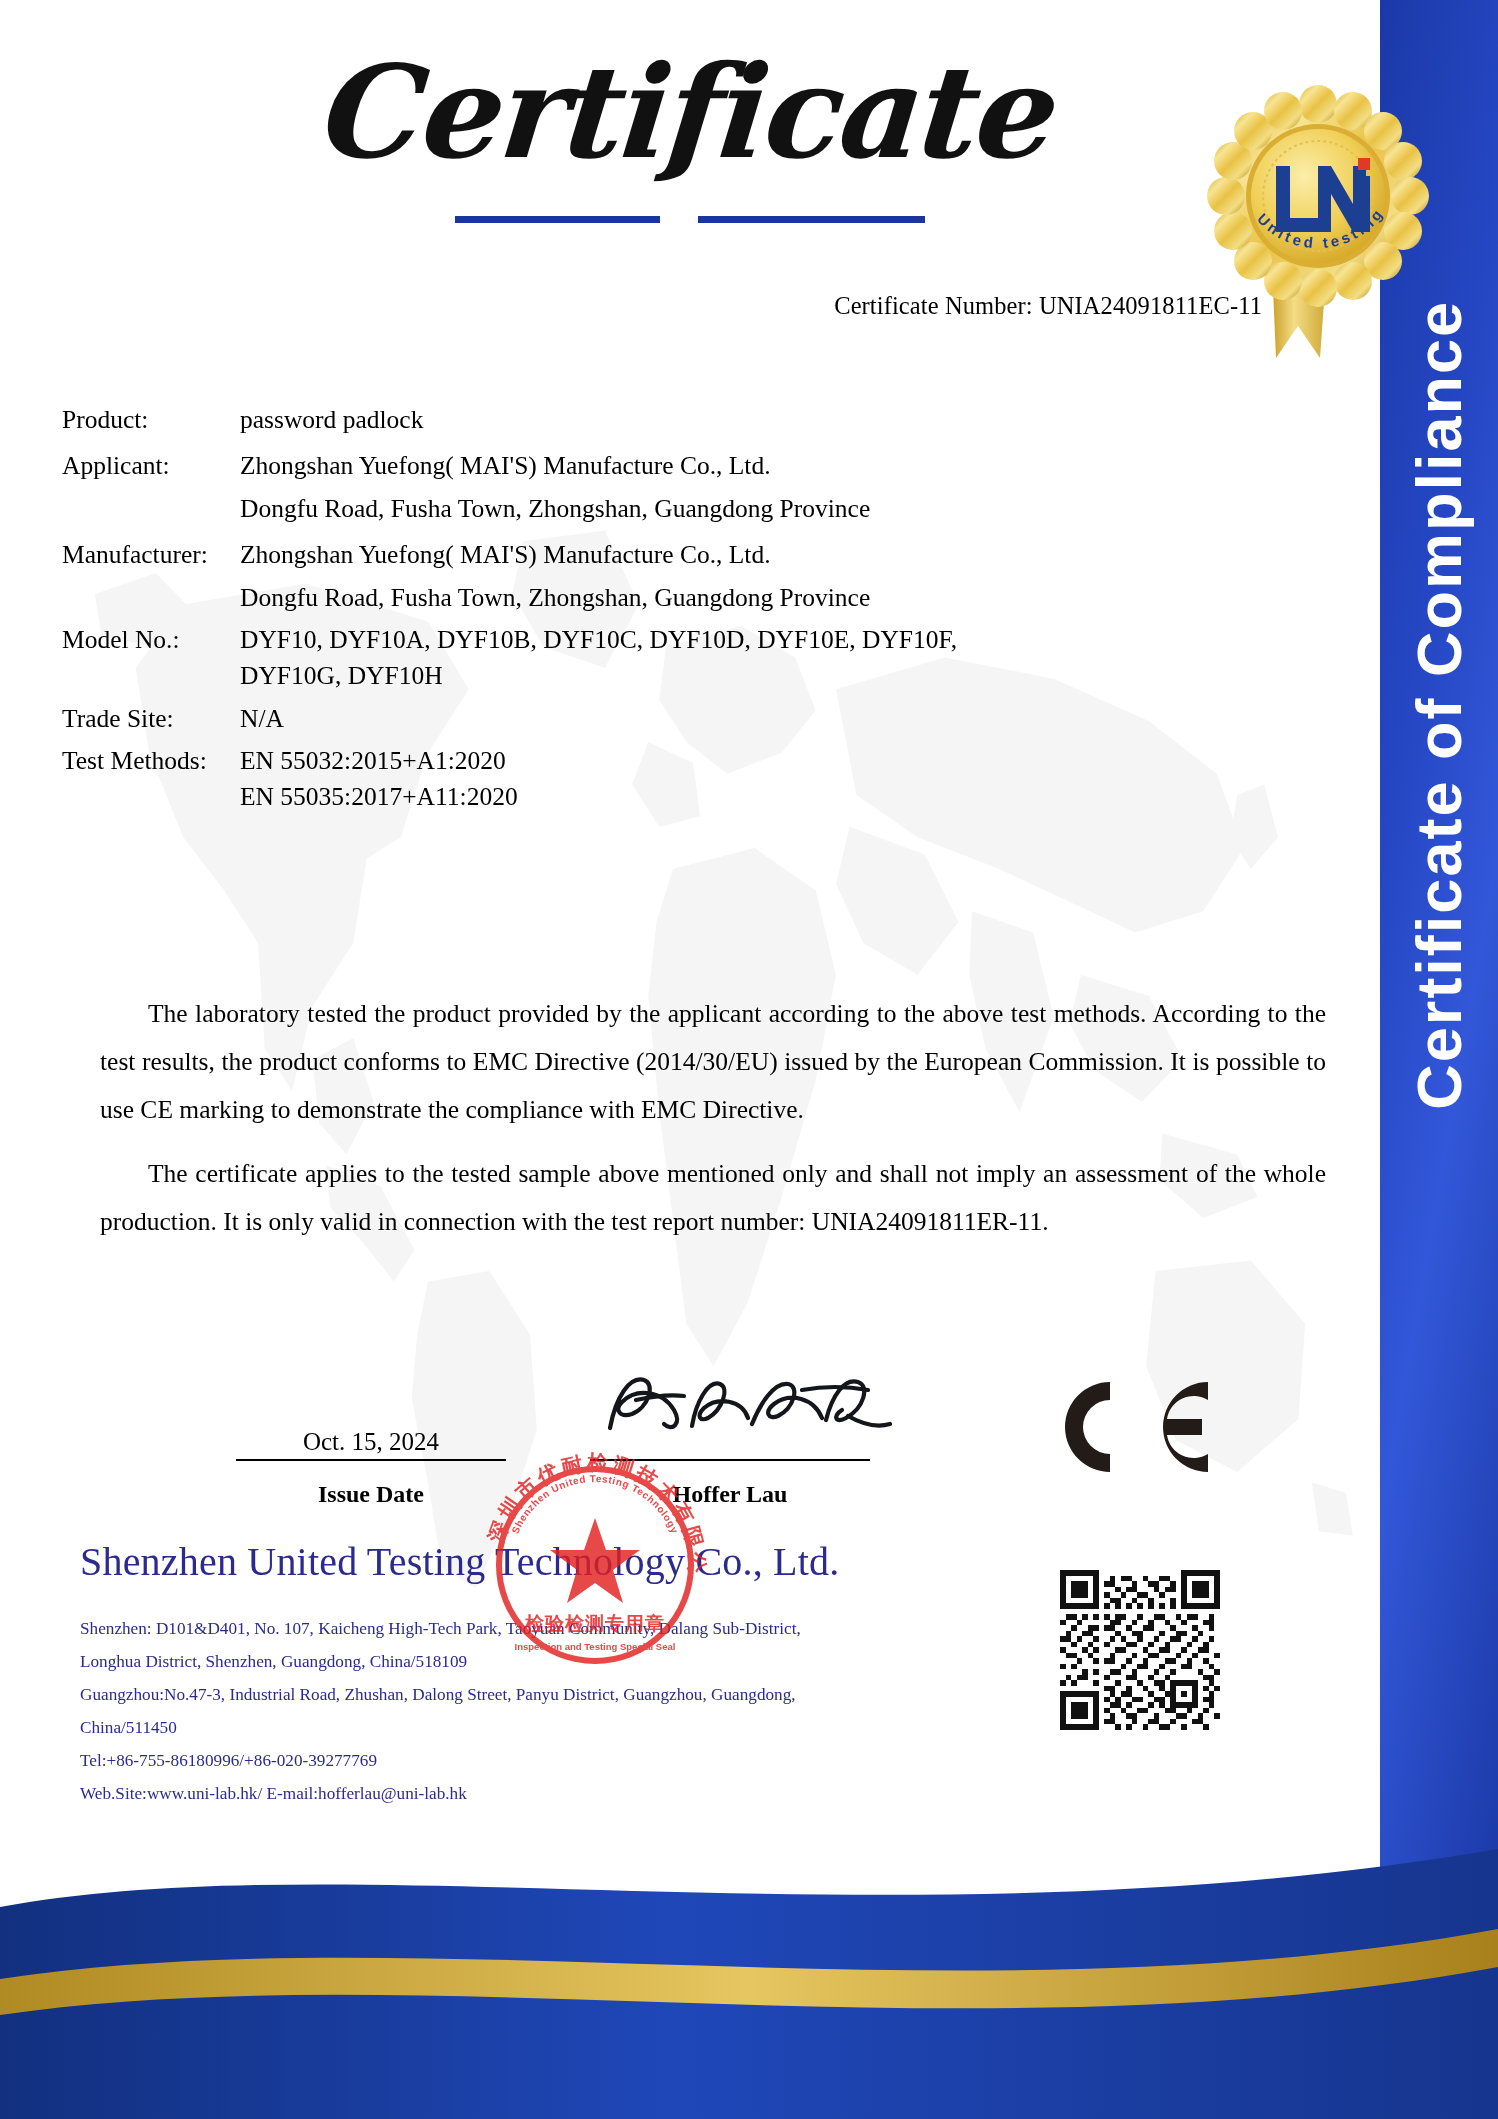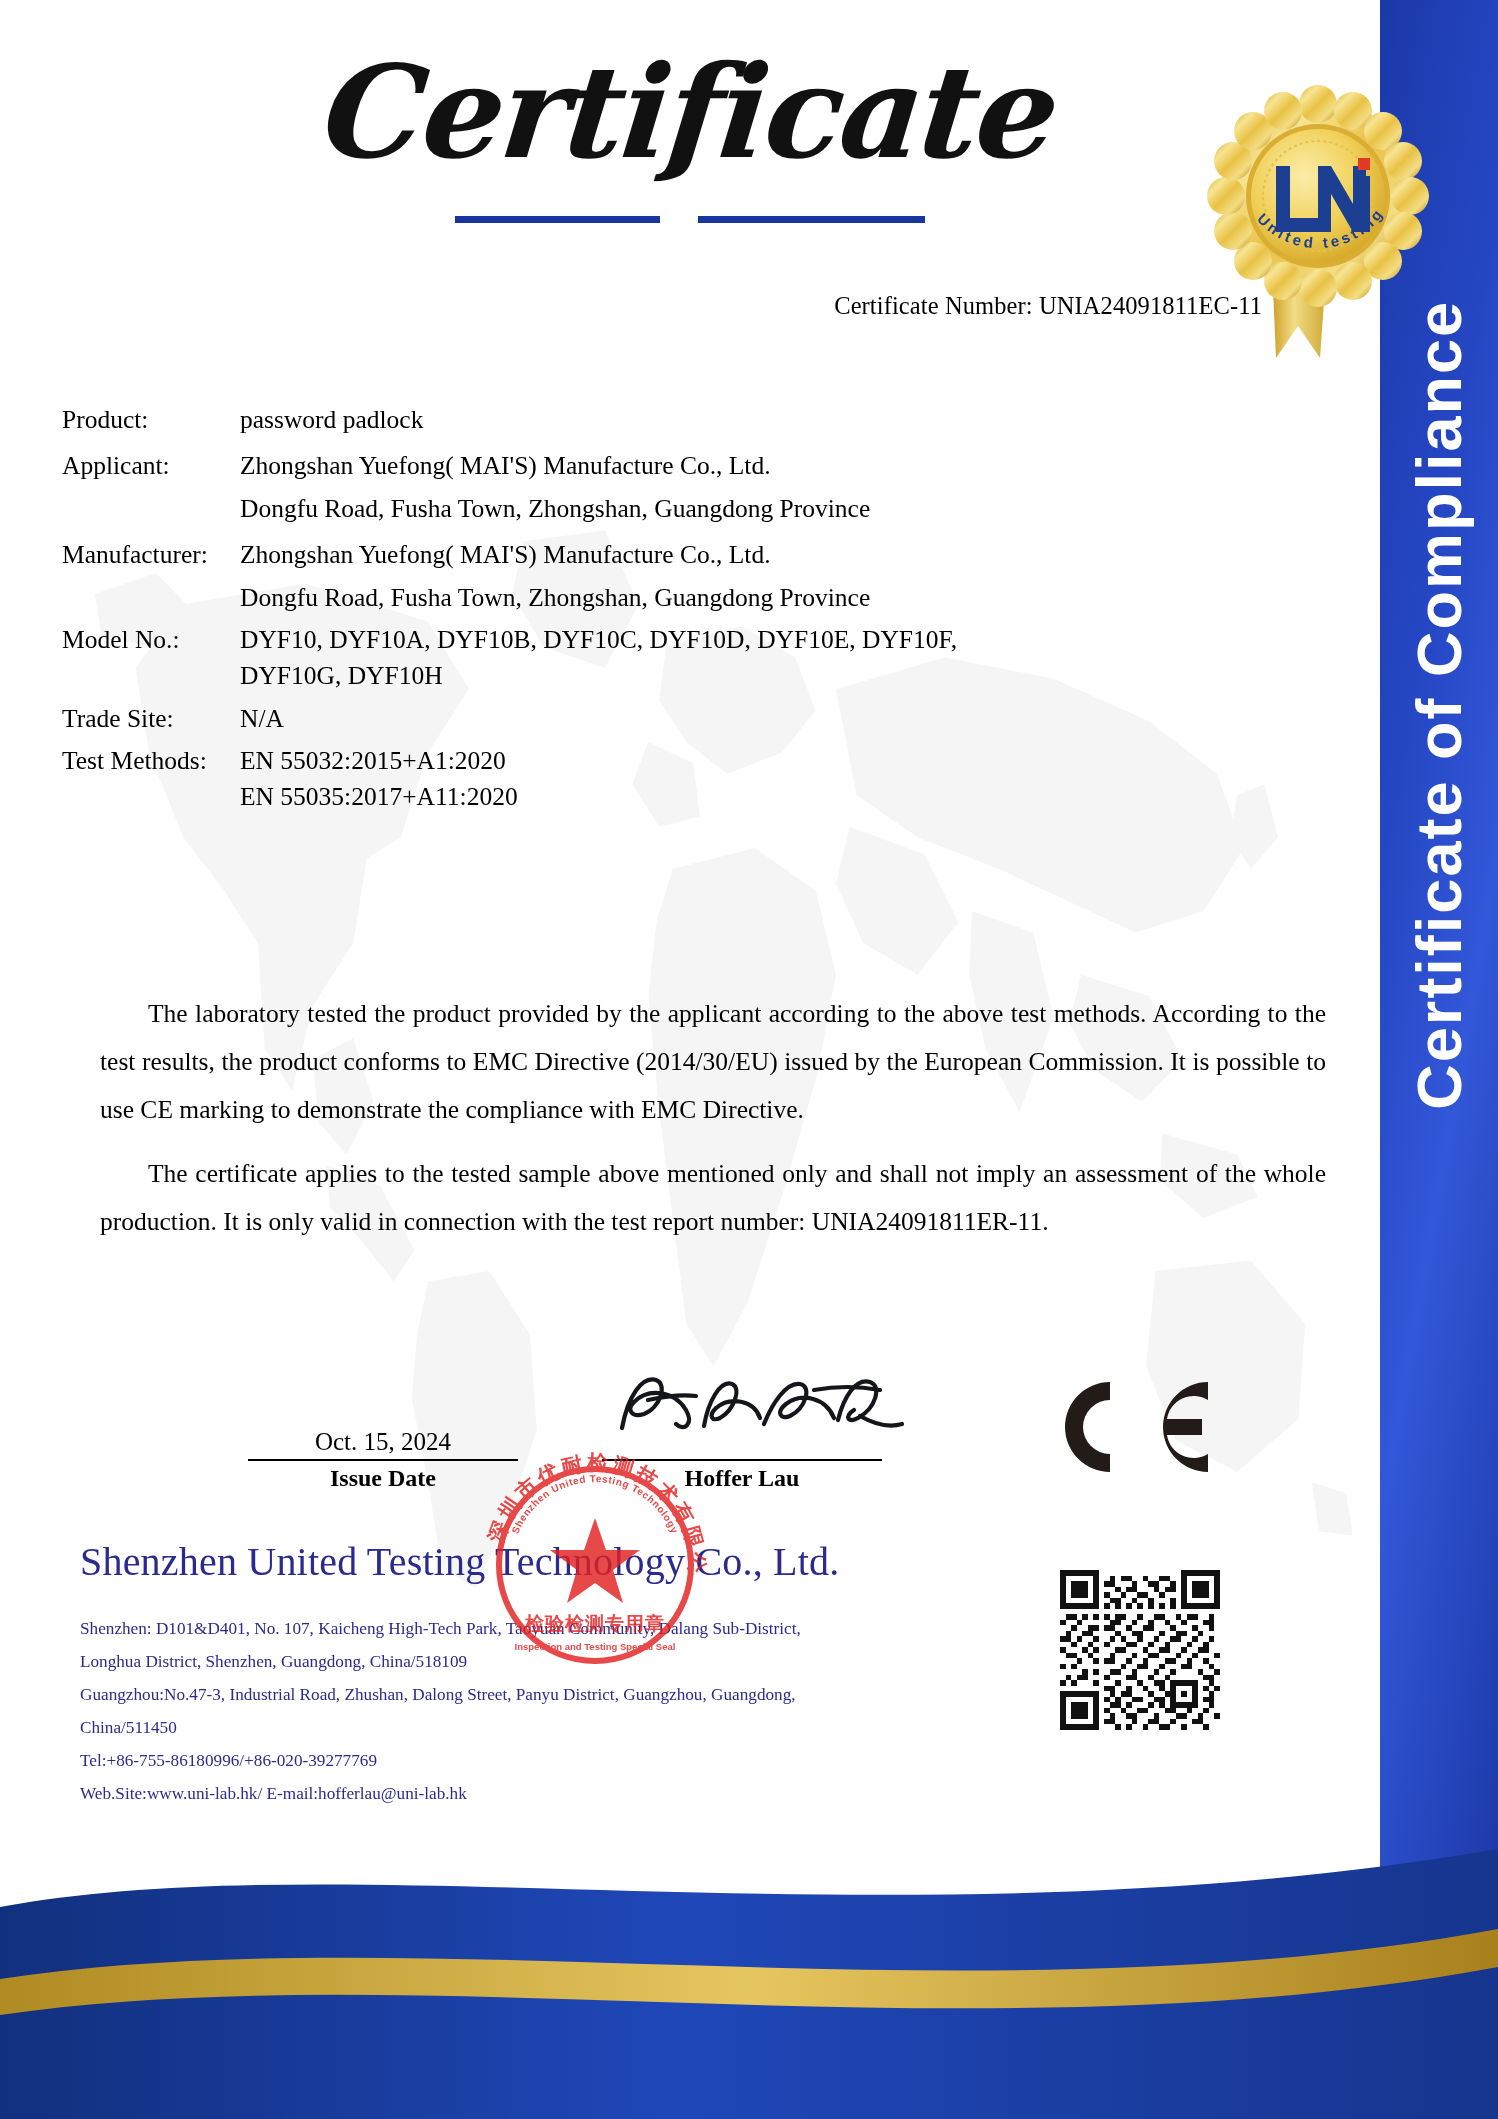--- a/index.html
+++ b/index.html
@@ -161,21 +161,21 @@
     font-size: 25.5px;
     line-height: 48px;
     text-align: justify;
     text-indent: 48px;
     color: #000;
   }
 
   
   #sig-area {
     position: absolute;
-    left: 12px; top: 1380px;
+    left: 0; top: 1380px;
     width: 1239px;
     height: 160px;
     z-index: 4;
   }
   .sig-col {
     position: absolute;
     text-align: center;
   }
   #sig-date { left: 236px; top: 48px; width: 270px; }
   #sig-name { left: 590px; top: 48px; width: 280px; }
@@ -185,21 +185,21 @@
     padding-bottom: 3px;
   }
   .sig-line {
     border-top: 2.2px solid #000;
     margin: 0;
   }
   .sig-caption {
     font-size: 24px;
     font-weight: 700;
     color: #000;
-    padding-top: 4px;
+    padding-top: 20px;
   }
   #signature-mark {
     position: absolute;
     left: 596px; top: -14px;
     width: 300px; height: 80px;
     z-index: 5;
   }
 
   
   #ce-mark {

